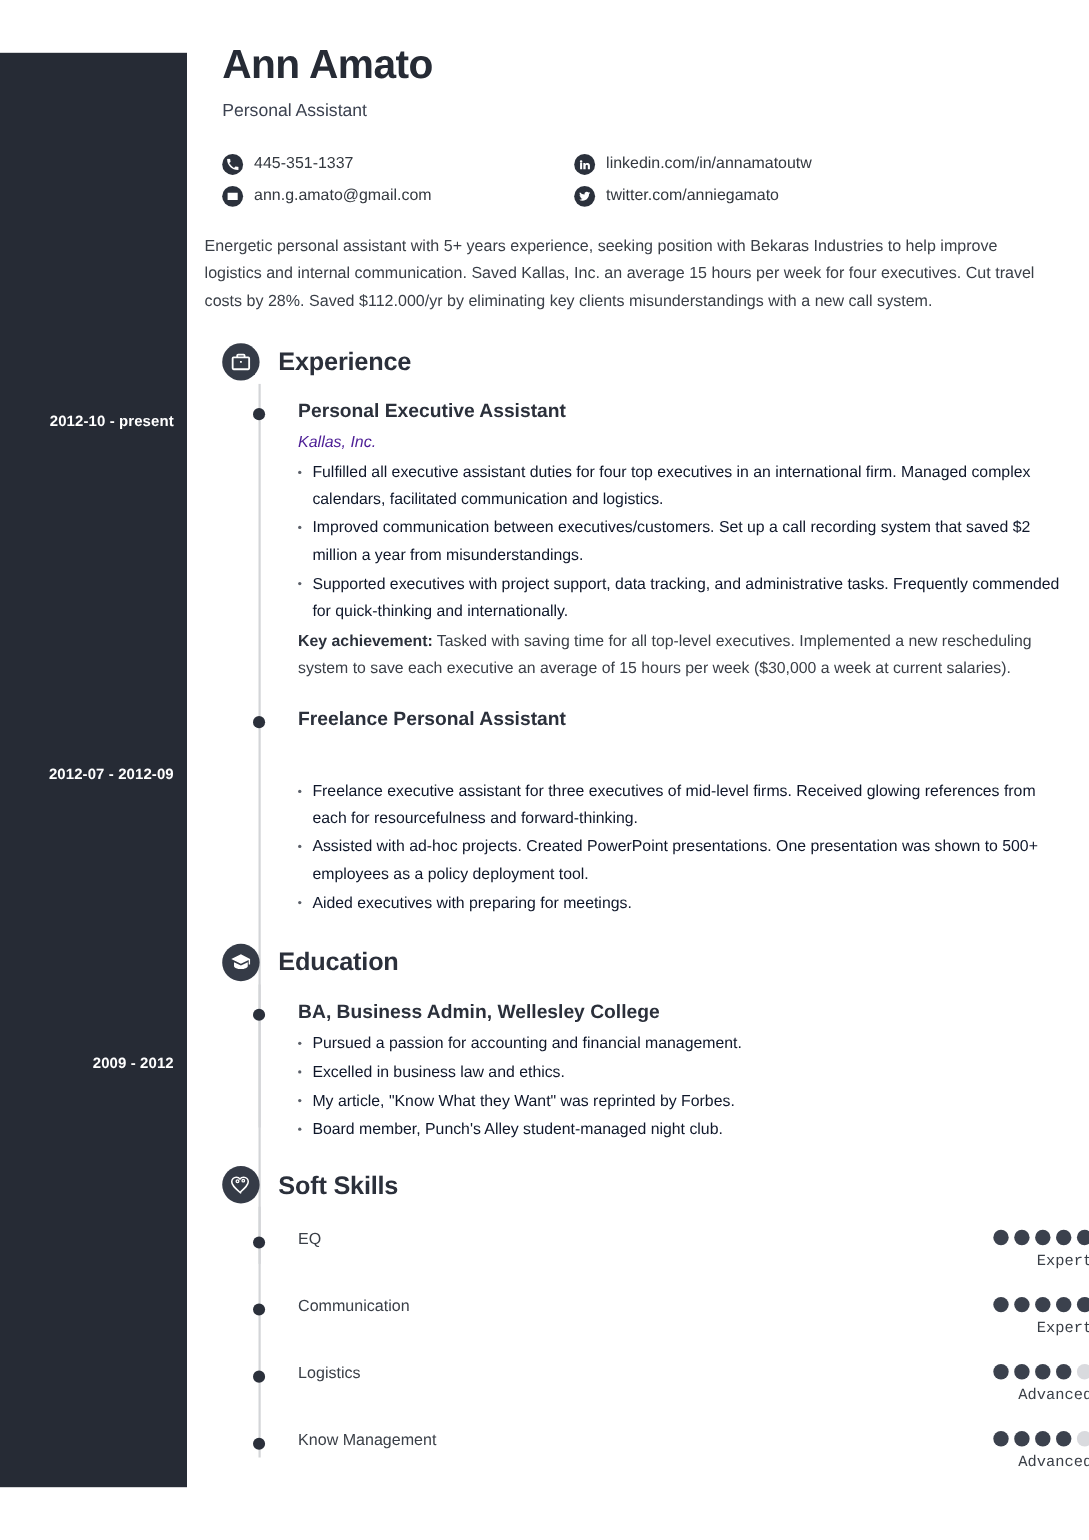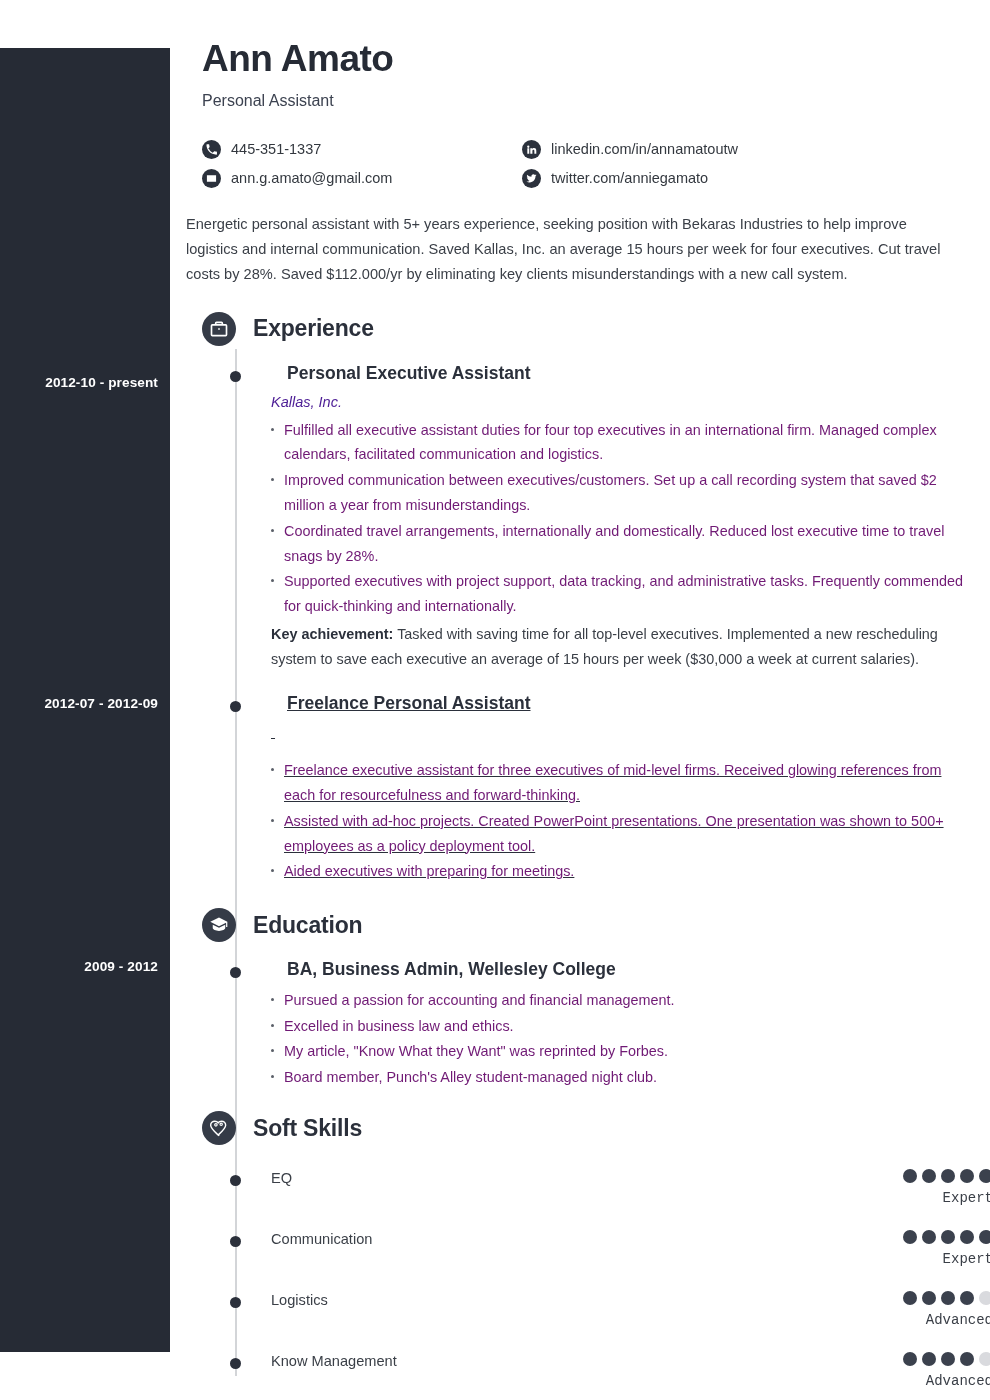--- a/index.html
+++ b/index.html
@@ -143,36 +143,35 @@
     border-radius: 50%;
     background: #2b303b;
     z-index: 2;
   }
 
   .entry-title {
     font-size: 17.5px;
     font-weight: bold;
     color: #2b303b;
     line-height: 1.25;
-    margin-left: 16px;
   }
   .entry-sub {
     font-size: 14.5px;
     font-style: italic;
     color: #4c1d95;
     margin-top: 9px;
   }
 
   ul.bullets { list-style: none; margin-top: 8px; }
   ul.bullets li {
     position: relative;
     padding-left: 13px;
     font-size: 14.4px;
     line-height: 1.72;
-    color: #701a75;
+    color: #0f172a;
     margin-top: 1px;
   }
   ul.bullets li::before {
     content: "";
     position: absolute;
     left: 0; top: 10px;
     width: 3px; height: 3px;
     border-radius: 50%;
     background: #5a5f68;
   }
@@ -309,29 +308,28 @@
       <span class="section-title">Experience</span>
     </div>
 
     <div class="entry" style="margin-top:14px;">
       <span class="dot"></span>
       <div class="entry-title">Personal Executive Assistant</div>
       <div class="entry-sub">Kallas, Inc.</div>
       <ul class="bullets">
         <li>Fulfilled all executive assistant duties for four top executives in an international firm. Managed complex calendars, facilitated communication and logistics.</li>
         <li>Improved communication between executives/customers. Set up a call recording system that saved $2 million a year from misunderstandings.</li>
-        <li>Coordinated travel arrangements, internationally and domestically. Reduced lost executive time to travel snags by 28%.</li>
         <li>Supported executives with project support, data tracking, and administrative tasks. Frequently commended for quick-thinking and internationally.</li>
       </ul>
       <div class="key-ach">
         <b>Key achievement:</b><span> Tasked with saving time for all top-level executives. Implemented a new rescheduling system to save each executive an average of 15 hours per week ($30,000 a week at current salaries).</span>
       </div>
     </div>
 
-    <div class="entry" style="margin-top:22px;text-decoration:underline;">
+    <div class="entry" style="margin-top:22px;">
       <span class="dot"></span>
       <div class="entry-title">Freelance Personal Assistant</div>
       <div class="entry-sub">&nbsp;</div>
       <ul class="bullets" style="margin-top:18px;">
         <li>Freelance executive assistant for three executives of mid-level firms. Received glowing references from each for resourcefulness and forward-thinking.</li>
         <li>Assisted with ad-hoc projects. Created PowerPoint presentations. One presentation was shown to 500+ employees as a policy deployment tool.</li>
         <li>Aided executives with preparing for meetings.</li>
       </ul>
     </div>
   </div>

